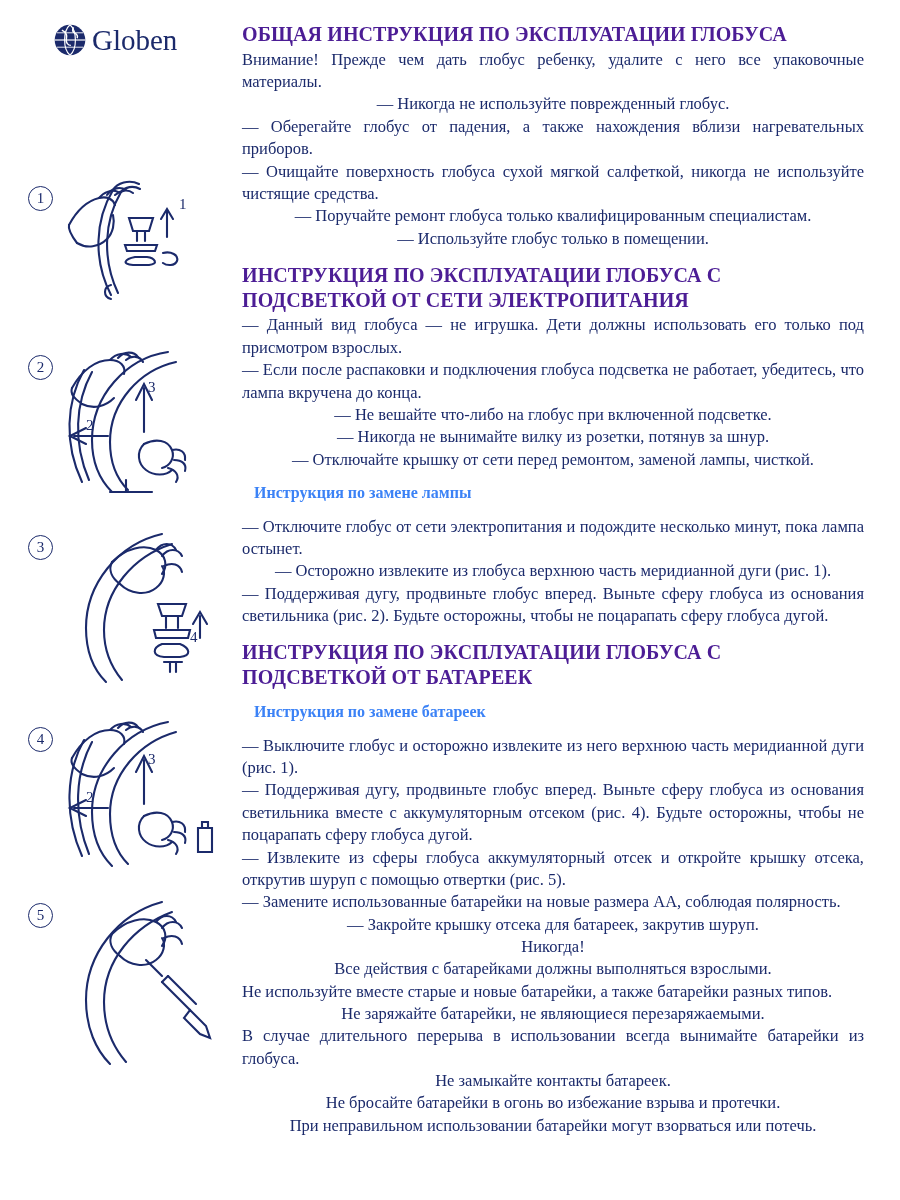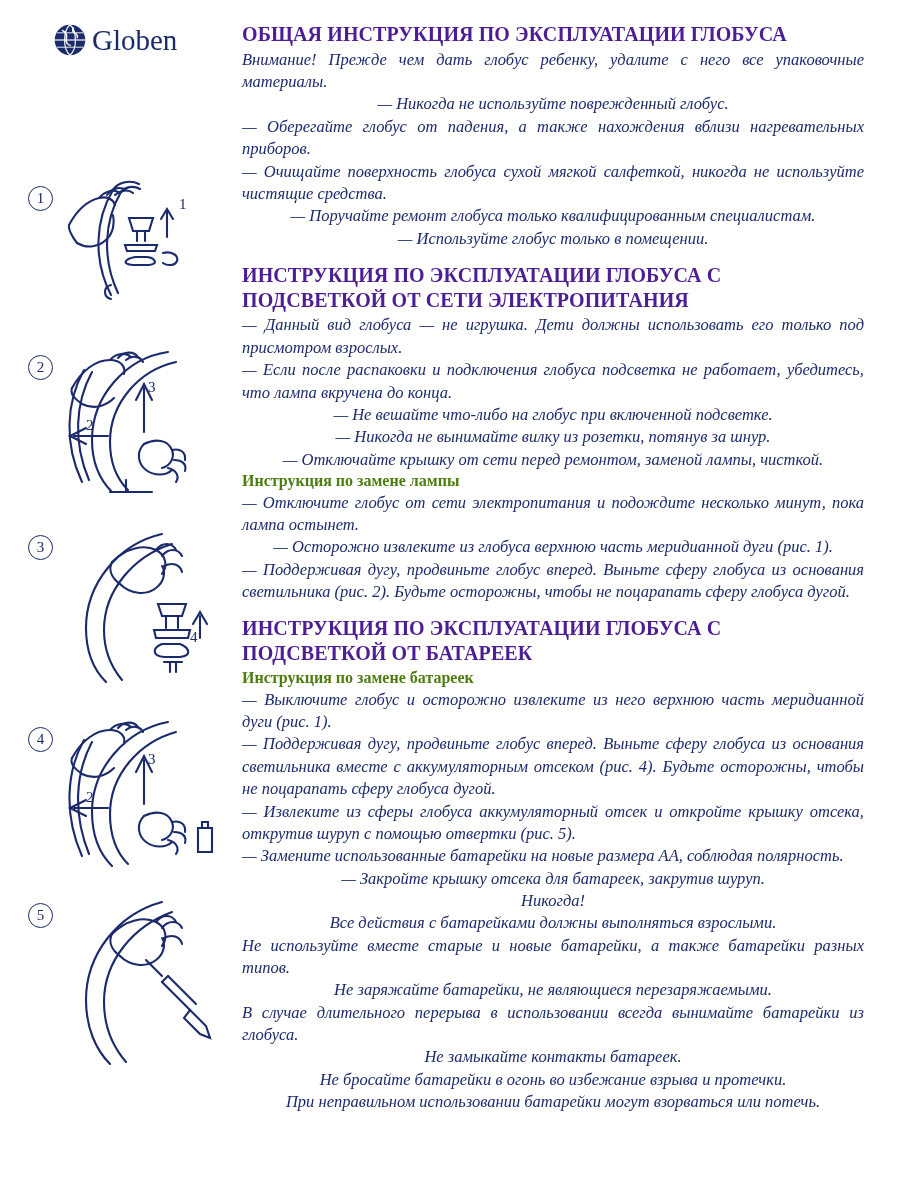--- a/index.html
+++ b/index.html
@@ -86,32 +86,31 @@
     line-height: 1.24;
     margin: 0 0 2px 0;
     color: #4c1d95;
     letter-spacing: 0.1px;
   }
   h3.sub {
     font-family: "Liberation Serif", serif;
     font-weight: bold;
     font-size: 16px;
     line-height: 1.3;
-    margin: 0;
-    color: #4d7c0f;
+    margin: 12px;
+    color: #3b82f6;
   }
   p.par {
     font-family: "Liberation Serif", serif;
     font-size: 16.5px;
     line-height: 1.355;
     margin: 0;
     color: #1b2a6b;
     text-align: justify;
     text-justify: inter-word;
-    font-style: italic;
   }
   p.par.nojust { text-align: center; }
   .gap-sect { height: 13px; }
 </style>
 </head>
 <body>
 
 <div class="page">
 
   <div class="left-col">

